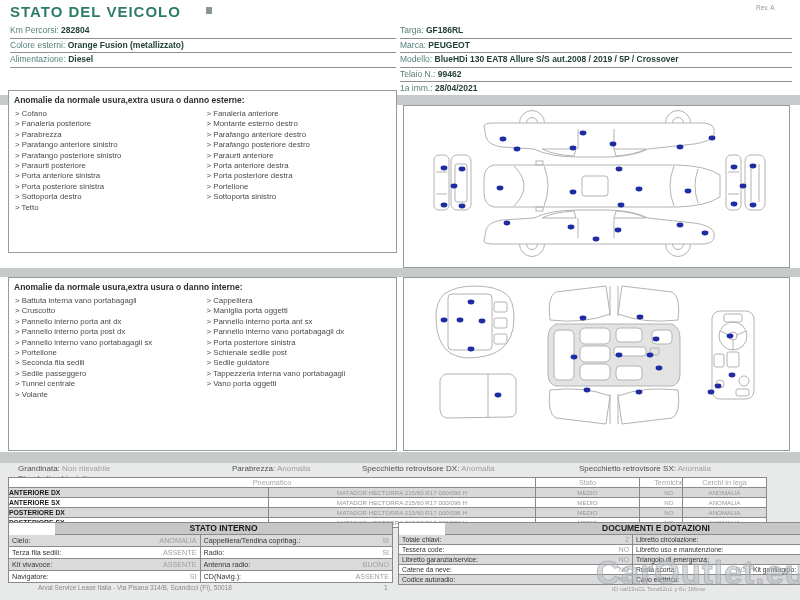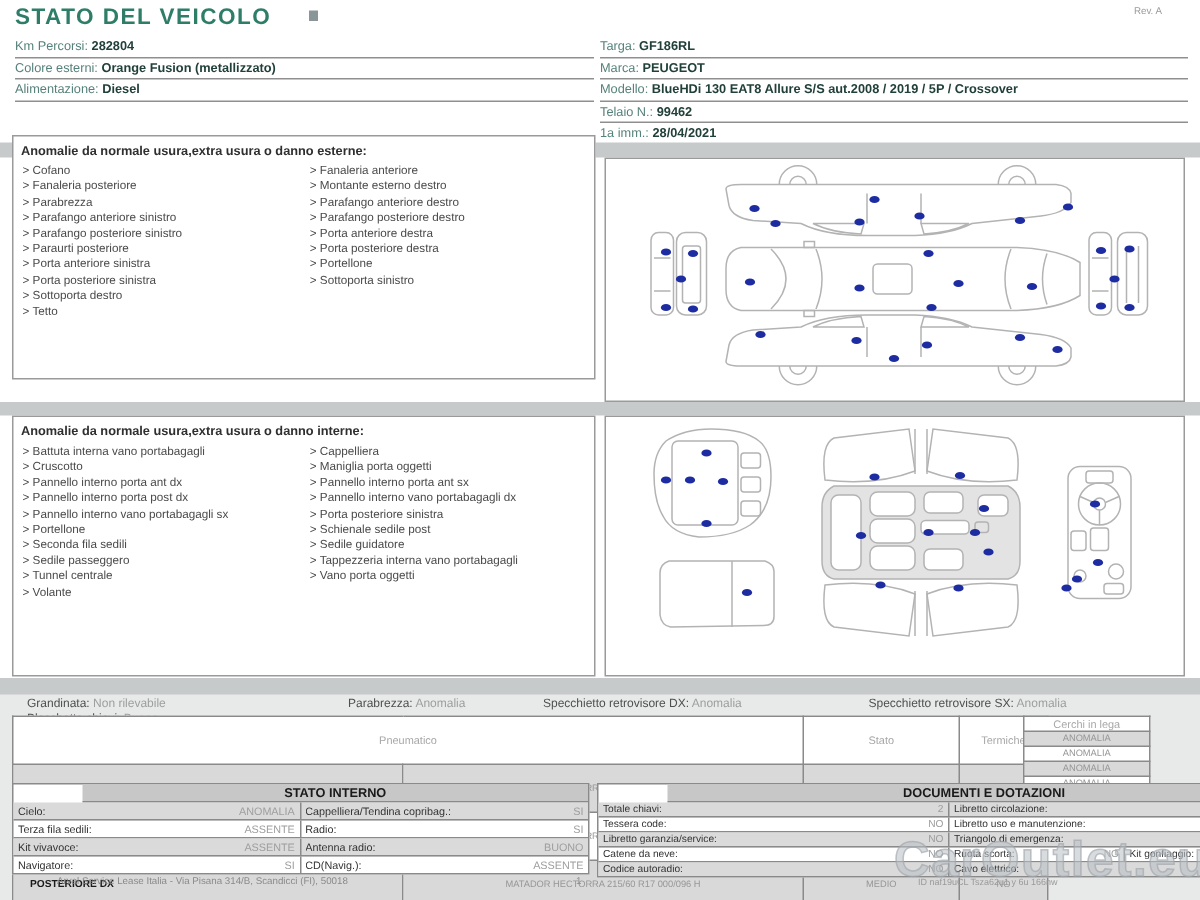--- a/index.html
+++ b/index.html
@@ -35,21 +35,21 @@
   .alist-1{width:182px;}
   .alist-2{width:186px;}
   .alist li::before{content:"> ";}
   
   .sum-item{position:absolute;font-size:8px;line-height:10px;}
   .sum-label{color:#4f4f4f;}
   .sum-value{color:#9e9e9e;}
   
   table.tyres{position:absolute;left:8px;top:477px;border-collapse:collapse;background:#fff;
               table-layout:fixed;}
-  table.tyres td,table.tyres th{border:1px solid #8a8a8a;padding:11px;height:9px;line-height:8px;
+  table.tyres td,table.tyres th{border:1px solid #8a8a8a;padding:0;height:9px;line-height:8px;
               overflow:hidden;white-space:nowrap;}
   th.t-head{font-weight:normal;color:#a8a8a8;font-size:7.3px;text-align:center;background:#fff;}
   td.t-pos{font-size:6.8px;font-weight:bold;color:#1a1a1a;padding-left:4px;text-align:left;}
   td.t-val{font-size:6.2px;color:#979797;text-align:center;}
   tr.alt td{background:#d9d9d9;}
   table.cerchi{position:absolute;left:682px;top:477px;border-collapse:collapse;background:#fff;
                table-layout:fixed;}
   table.cerchi td,table.cerchi th{border:1px solid #8a8a8a;height:9px;line-height:8px;padding:0;}
   
   .itable{position:absolute;top:522px;background:#fff;border:1px solid #8a8a8a;box-sizing:border-box;}
@@ -143,20 +143,21 @@
         <li>Porta anteriore sinistra</li>
         <li>Porta posteriore sinistra</li>
         <li>Sottoporta destro</li>
         <li>Tetto</li>
       </ul>
       <ul class="alist alist-2">
         <li>Fanaleria anteriore</li>
         <li>Montante esterno destro</li>
         <li>Parafango anteriore destro</li>
         <li>Parafango posteriore destro</li>
+        <li>Paraurti anteriore</li>
         <li>Porta anteriore destra</li>
         <li>Porta posteriore destra</li>
         <li>Portellone</li>
         <li>Sottoporta sinistro</li>
       </ul>
     </div>
   </div>
 
   <div class="abox abox-ext-diag">
     <svg width="385" height="161" viewBox="0 0 385 161">

